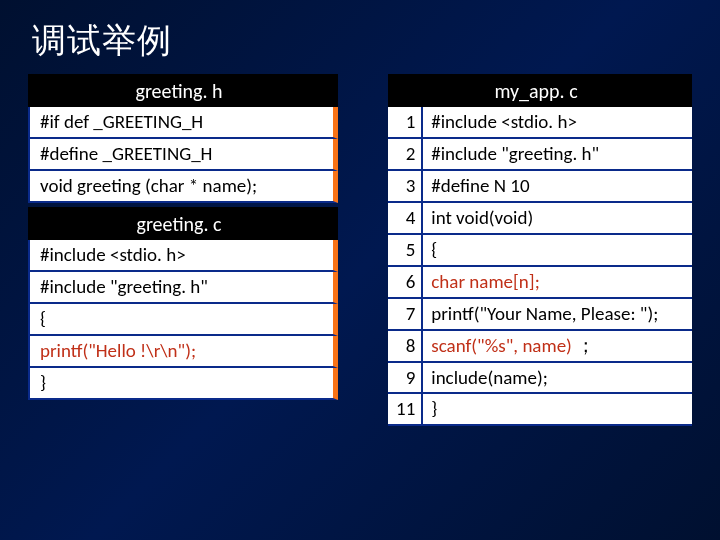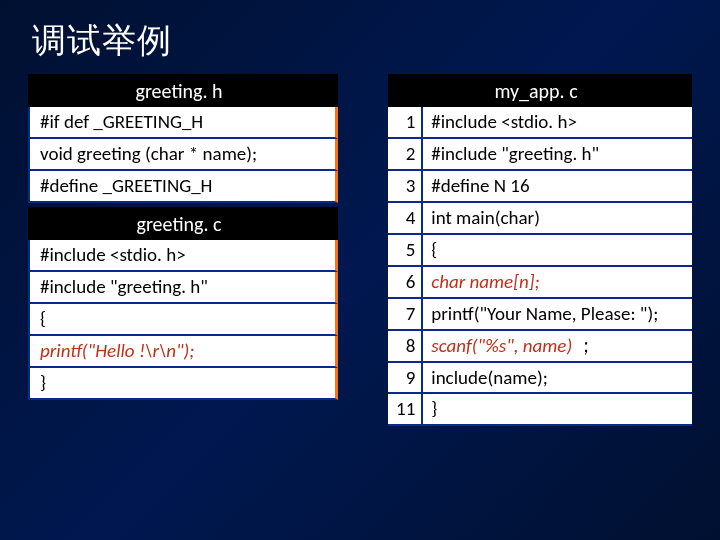--- a/index.html
+++ b/index.html
@@ -33,54 +33,54 @@
     background: #fff;
     color: #000;
     font-size: 19px;
     line-height: 1.05;
     padding: 5px 8px 5px 10px;
     border-bottom: 2px solid #0a2a8a;
     font-family: "Calibri", "Arial", sans-serif;
     white-space: nowrap;
     overflow: hidden;
   }
-  .left .row { border-left: 2px solid #0a2a8a; border-right: 3px solid #f97316; }
+  .left .row { border-left: 2px solid #0a2a8a; border-right: 5px solid #f97316; }
   .right table { width: 100%; border-collapse: collapse; }
   .right td {
     background: #fff;
     color: #000;
     font-size: 19px;
     line-height: 1.05;
     padding: 5px 8px 5px 8px;
     border-bottom: 2px solid #0a2a8a;
     font-family: "Calibri", "Arial", sans-serif;
     white-space: nowrap;
   }
   .right td.num { width: 34px; text-align: right; padding-right: 6px; border-right: 2px solid #0a2a8a; }
   .right td.code { padding-left: 8px; }
-  .italic-red { font-style: italic; color: #c03018; }
+  .italic-red { color: #c03018; }
   .italic-dark { font-style: italic; color: #2a2a2a; }
   .spacer { height: 4px; }
   
   .arrow {
     position: absolute;
     pointer-events: none;
   }
 </style>
 </head>
 <body>
 
 <div class="title">调试举例</div>
 
 <div class="cols">
   <div class="left">
     <div class="filehdr">greeting. h</div>
     <div class="row">#if def _GREETING_H</div>
+    <div class="row">#define _GREETING_H</div>
     <div class="row">void greeting (char * name);</div>
-    <div class="row">#define _GREETING_H</div>
     <div class="spacer"></div>
     <div class="filehdr">greeting. c</div>
     <div class="row">#include &lt;stdio. h&gt;</div>
     <div class="row">#include "greeting. h"</div>
     <div class="row">{</div>
     <div class="row italic-red">printf("Hello !\r\n");</div>
     <div class="row">}</div>
   </div>
 
   <div class="right">
@@ -90,25 +90,25 @@
           <tr>
             <td class="num ">1</td>
             <td class="code">#include &lt;stdio. h&gt;</td>
           </tr>
           <tr>
             <td class="num ">2</td>
             <td class="code">#include "greeting. h"</td>
           </tr>
           <tr>
             <td class="num ">3</td>
-            <td class="code">#define N 16</td>
+            <td class="code">#define N 10</td>
           </tr>
           <tr>
             <td class="num ">4</td>
-            <td class="code">int main(char)</td>
+            <td class="code">int void(void)</td>
           </tr>
           <tr>
             <td class="num ">5</td>
             <td class="code">{</td>
           </tr>
           <tr>
             <td class="num ">6</td>
             <td class="code"><span class="italic-red">char name[n];</span></td>
           </tr>
           <tr>

